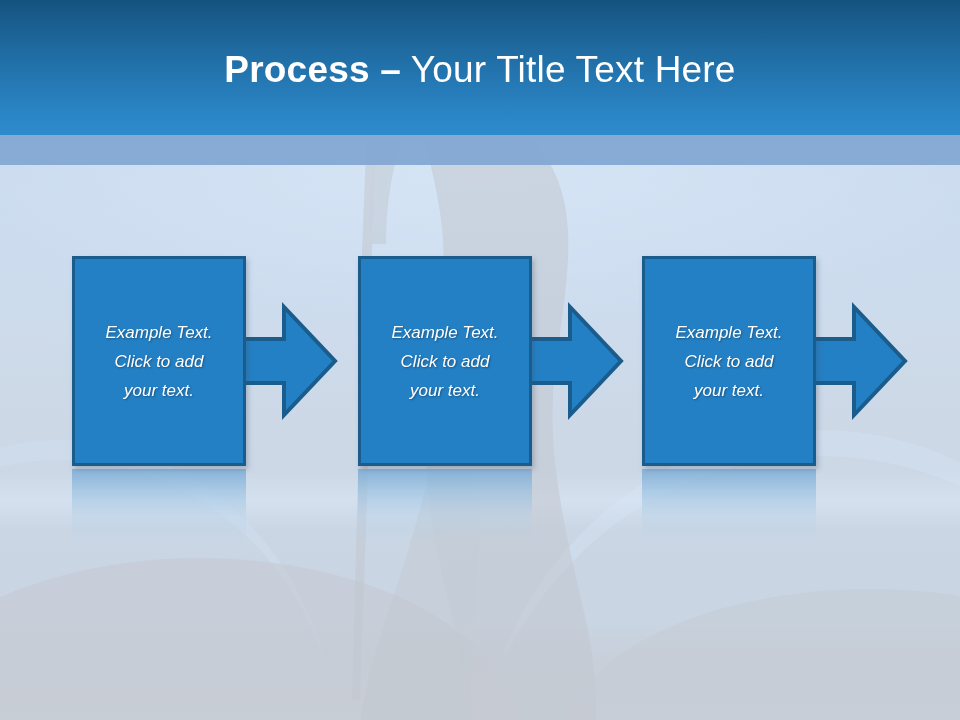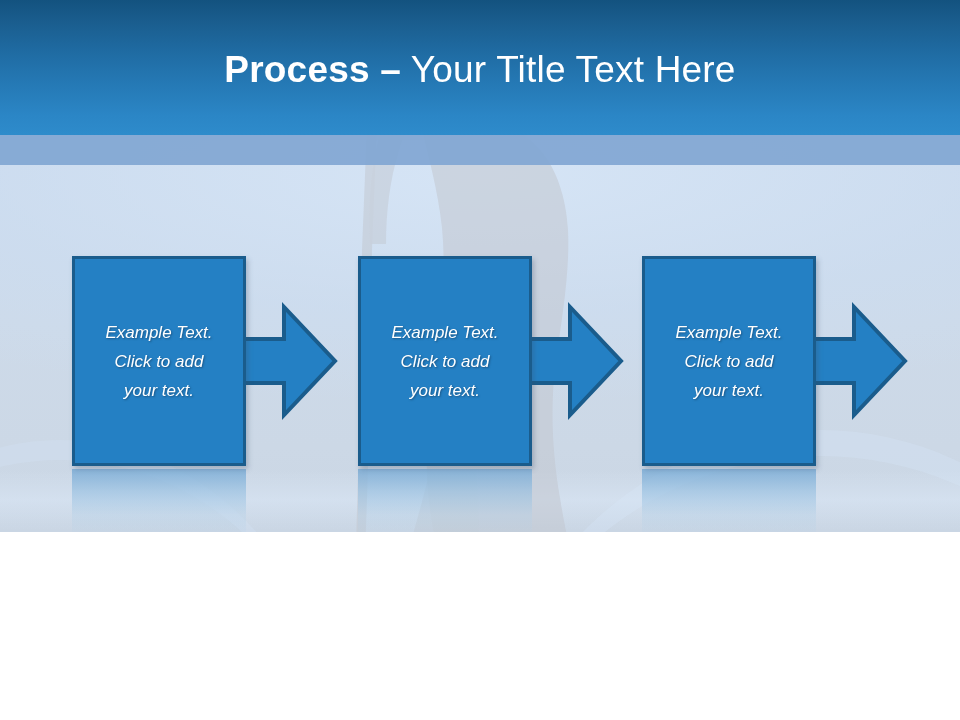--- a/index.html
+++ b/index.html
@@ -8,21 +8,21 @@
     padding: 0;
     background: #ffffff;
   }
   body {
     font-family: "Liberation Sans", sans-serif;
   }
 
   #slide {
     position: relative;
     width: 960px;
-    height: 532px;
+    height: 720px;
     overflow: hidden;
     background: #ccd9e9;
   }
 
   
   .bg-base {
     position: absolute;
     left: 0; top: 0;
     width: 960px; height: 720px;
     background:

